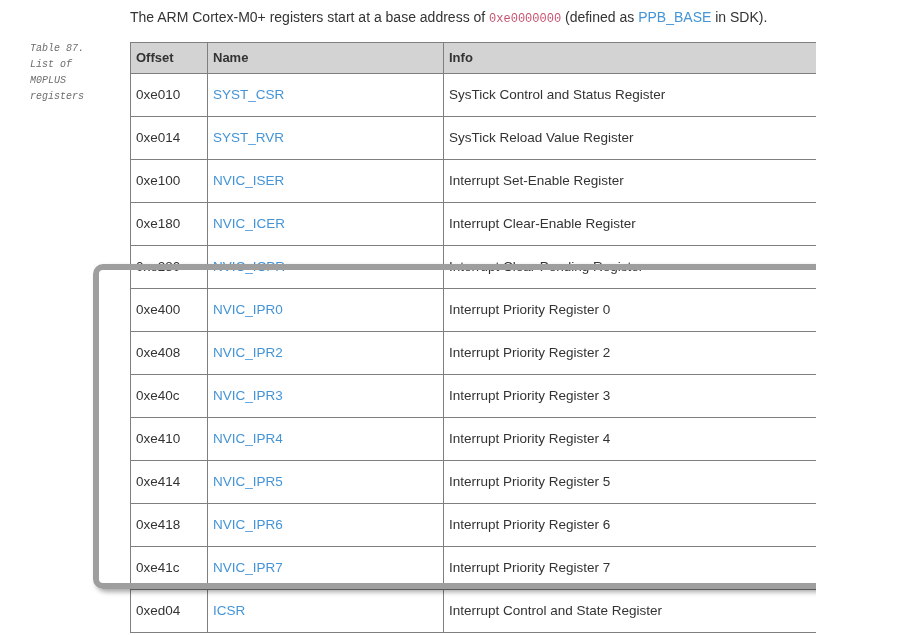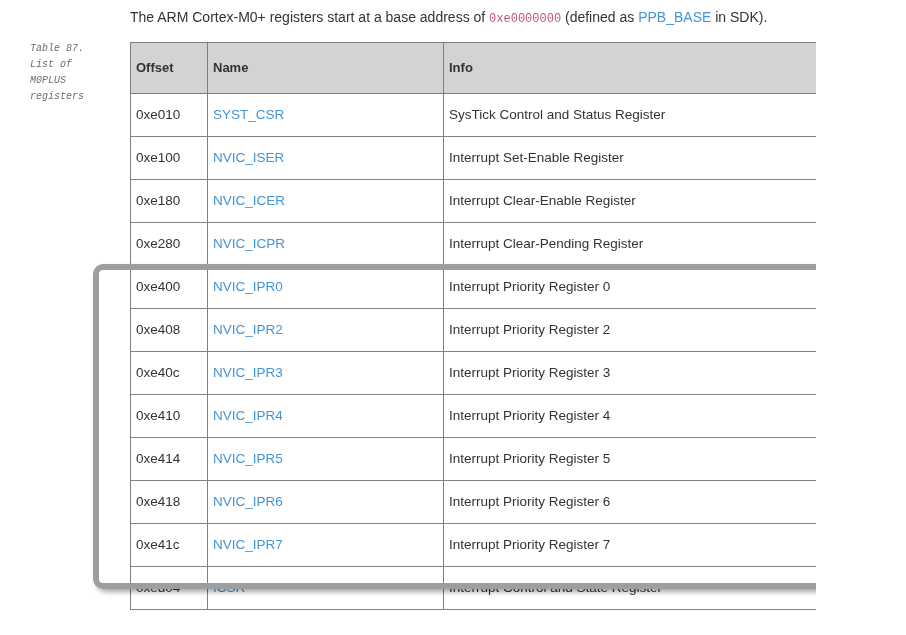--- a/index.html
+++ b/index.html
@@ -67,21 +67,21 @@
     border: 1px solid var(--border-color);
     text-align: left;
     vertical-align: middle;
     overflow: hidden;
   }
   .reg-table th {
     background: var(--header-bg);
     font-size: 13px;
     font-weight: bold;
     line-height: 14px;
-    padding: 18px 5px;
+    padding: 8px 5px;
   }
   .reg-table td {
     background: #ffffff;
     line-height: 16px;
     padding: 13px 5px;
   }
   .highlight-box {
     position: absolute;
     left: 93px;
     top: 257px;
@@ -114,20 +114,25 @@
         <th>Offset</th>
         <th>Name</th>
         <th>Info</th>
       </tr>
     </thead>
     <tbody>
         <tr>
           <td>0xe010</td>
           <td><a href="#" class="reg-link">SYST_CSR</a></td>
           <td>SysTick Control and Status Register</td>
+        </tr>
+        <tr>
+          <td>0xe014</td>
+          <td><a href="#" class="reg-link">SYST_RVR</a></td>
+          <td>SysTick Reload Value Register</td>
         </tr>
         <tr>
           <td>0xe100</td>
           <td><a href="#" class="reg-link">NVIC_ISER</a></td>
           <td>Interrupt Set-Enable Register</td>
         </tr>
         <tr>
           <td>0xe180</td>
           <td><a href="#" class="reg-link">NVIC_ICER</a></td>
           <td>Interrupt Clear-Enable Register</td>

